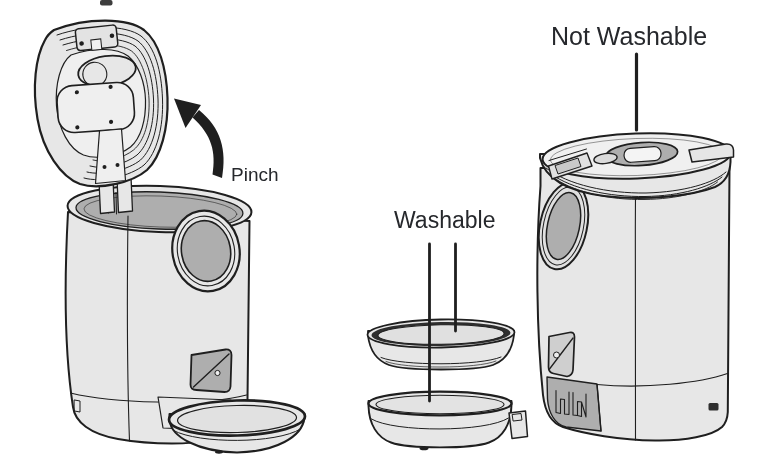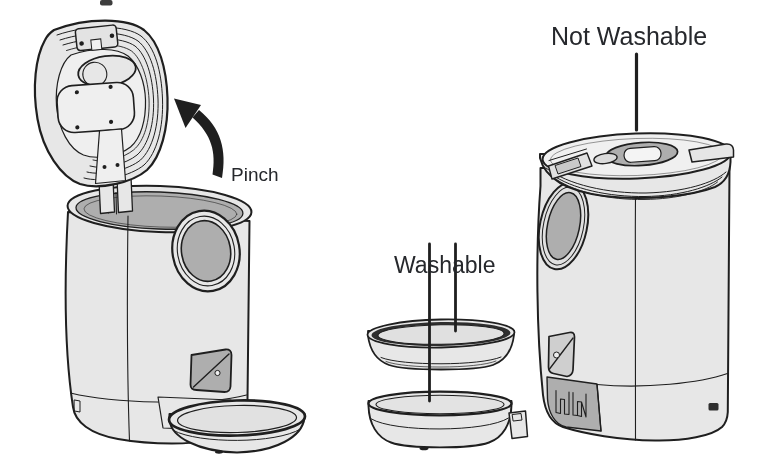--- a/index.html
+++ b/index.html
@@ -10,21 +10,21 @@
   .stage{position:relative;width:773px;height:461px;background:var(--background);
          font-family:"Liberation Sans", sans-serif;overflow:hidden;}
   .stage svg{position:absolute;left:0;top:0;}
   .ln{stroke:var(--line);fill:none;stroke-linecap:round;stroke-linejoin:round;}
   .fb{fill:var(--body-fill);stroke:var(--line);stroke-linejoin:round;}
   .fp{fill:var(--panel-fill);stroke:var(--line);stroke-linejoin:round;}
   .fs{fill:var(--shade-fill);stroke:var(--line);stroke-linejoin:round;}
   .fl{fill:var(--line);stroke:none;}
   .label{position:absolute;color:var(--ink);white-space:nowrap;line-height:1.05;text-align:center;}
   #label-pinch{left:231px;top:121px;font-size:19px;margin-top:44px;}
-  #label-washable{left:394px;top:208px;font-size:23px;margin-top:45px;}
+  #label-washable{left:394px;top:208px;font-size:23px;}
   #label-not-washable{left:551px;top:23px;font-size:25px;}
 </style>
 </head>
 <body>
 
 <div class="stage">
   <svg width="773" height="461" viewBox="0 0 773 461">
 
     <g>
 

